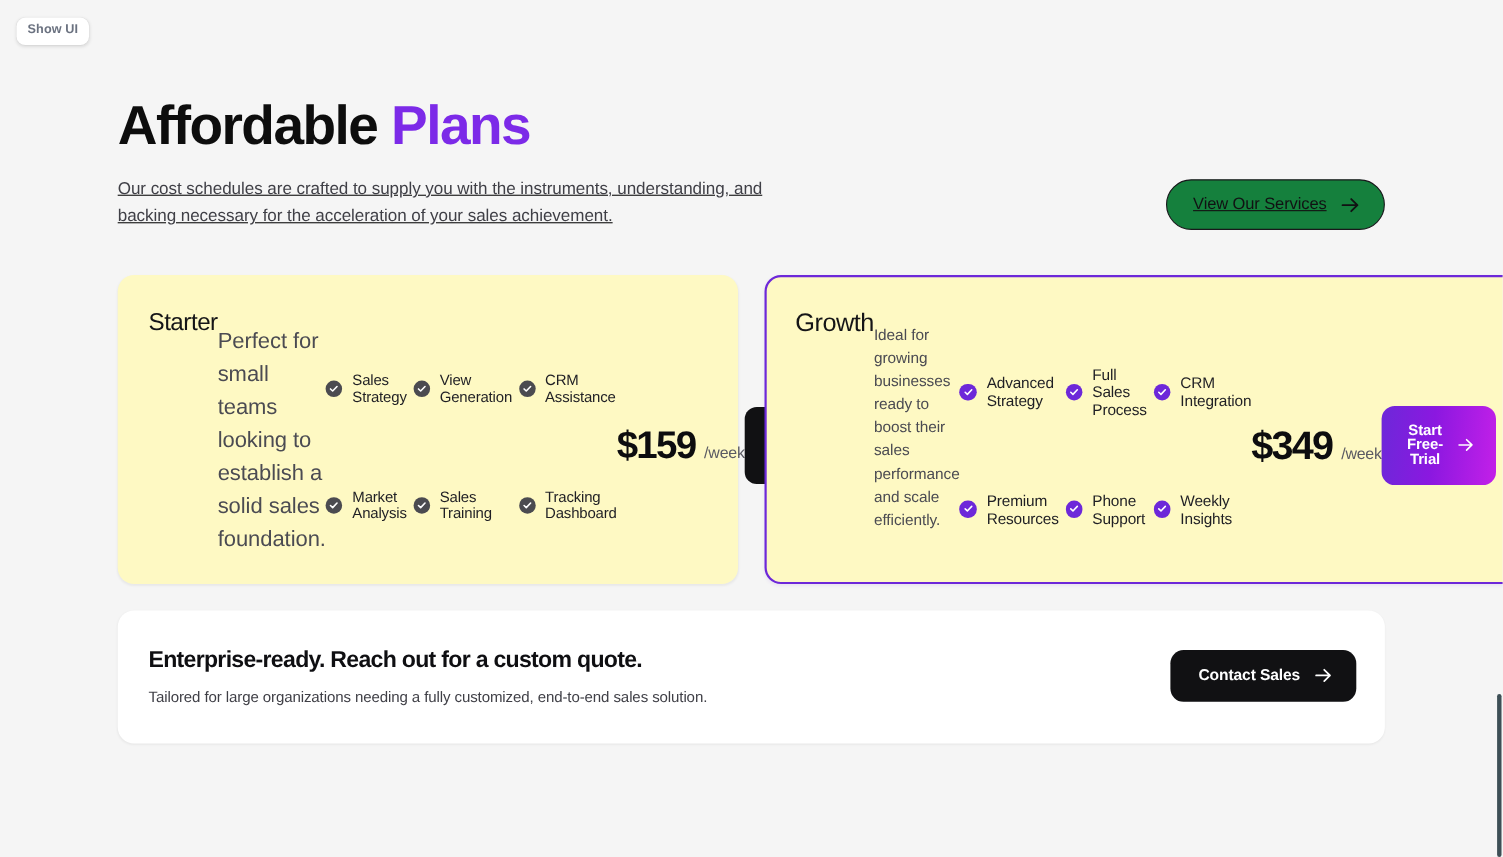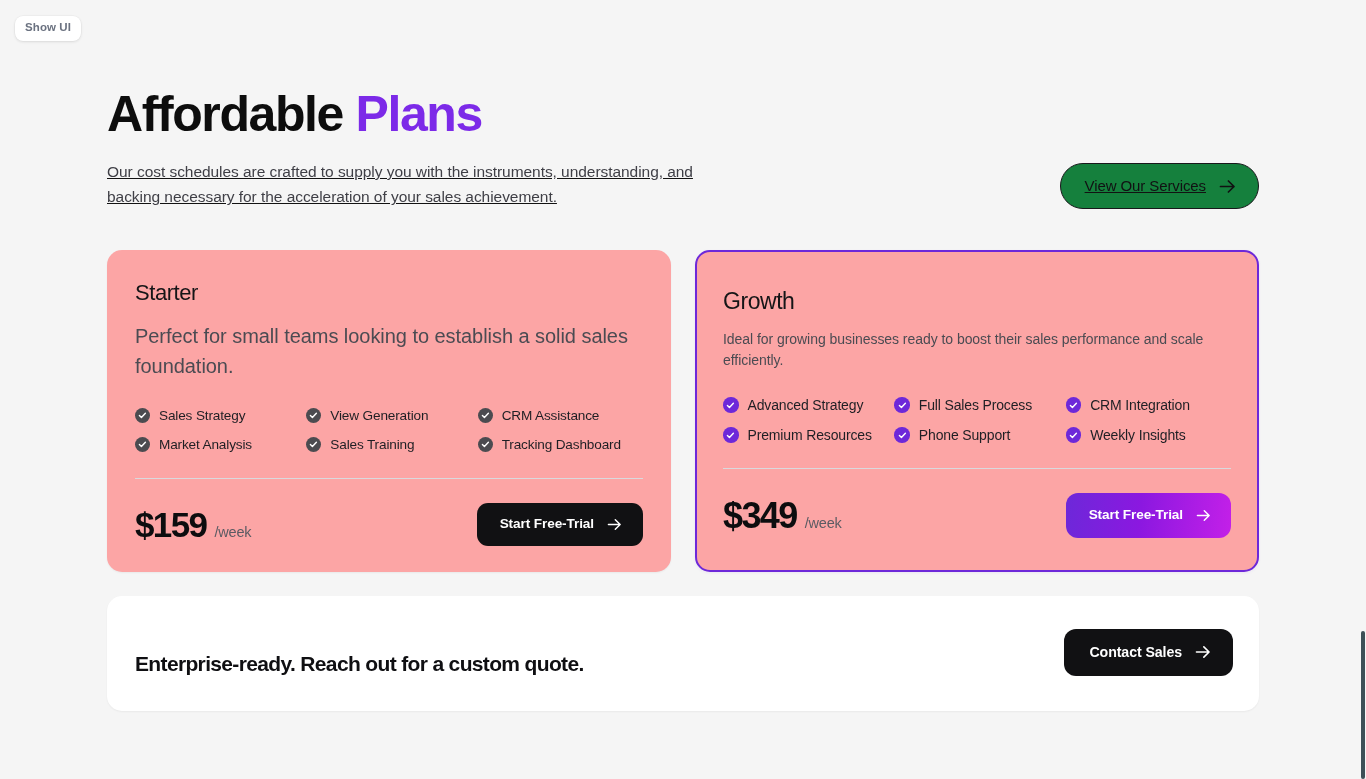--- a/index.html
+++ b/index.html
@@ -89,28 +89,27 @@
 
   
   .cards {
     display: flex;
     gap: 24px;
     margin-top: 41px;
     align-items: stretch;
   }
 
   .card {
-    background: #fca5a5;
+    background: #fef9c3;
     border-radius: 15px;
     flex: 1;
     padding: 30px 28px 26px;
     display: flex;
-    flex-direction: column;
+    flex-direction: row;
     box-shadow: 0 1px 2px rgba(16,16,16,0.05);
-    justify-content: center;
   }
   .card.starter { max-width: 564px; }
   .card.growth {
     border: 2px solid #6d28d9;
     padding: 28px 26px 24px;
     box-shadow: 0 1px 3px rgba(109,40,217,0.08);
   }
 
   .plan-name {
     font-size: 22px;
@@ -212,21 +211,21 @@
   }
   .cta .arrow { display: inline-flex; margin-top: 0px; }
 
   
   .enterprise {
     margin-top: 24px;
     background: #ffffff;
     border-radius: 15px;
     padding: 33px 26px 35px 28px;
     display: flex;
-    align-items: flex-end;
+    align-items: center;
     justify-content: space-between;
     box-shadow: 0 1px 2px rgba(16,16,16,0.05);
   }
   .ent-title {
     font-size: 21px;
     font-weight: 700;
     letter-spacing: -0.65px;
     color: #0f0f12;
   }
   .ent-sub {
@@ -427,20 +426,21 @@
           </span>
         </button>
       </div>
     </div>
 
   </div>
 
   <div class="enterprise">
     <div>
       <div class="ent-title">Enterprise-ready. Reach out for a custom quote.</div>
+      <div class="ent-sub">Tailored for large organizations needing a fully customized, end-to-end sales solution.</div>
     </div>
     <button class="cta dark contact">
       <span>Contact Sales</span>
       <span class="arrow">
         <svg width="16" height="14" viewBox="0 0 17 15" fill="none" aria-hidden="true">
           <path d="M1.5 7.5H15M15 7.5L9.4 2M15 7.5L9.4 13" stroke="#ffffff" stroke-width="1.7" stroke-linecap="round" stroke-linejoin="round"></path>
         </svg>
       </span>
     </button>
   </div>

